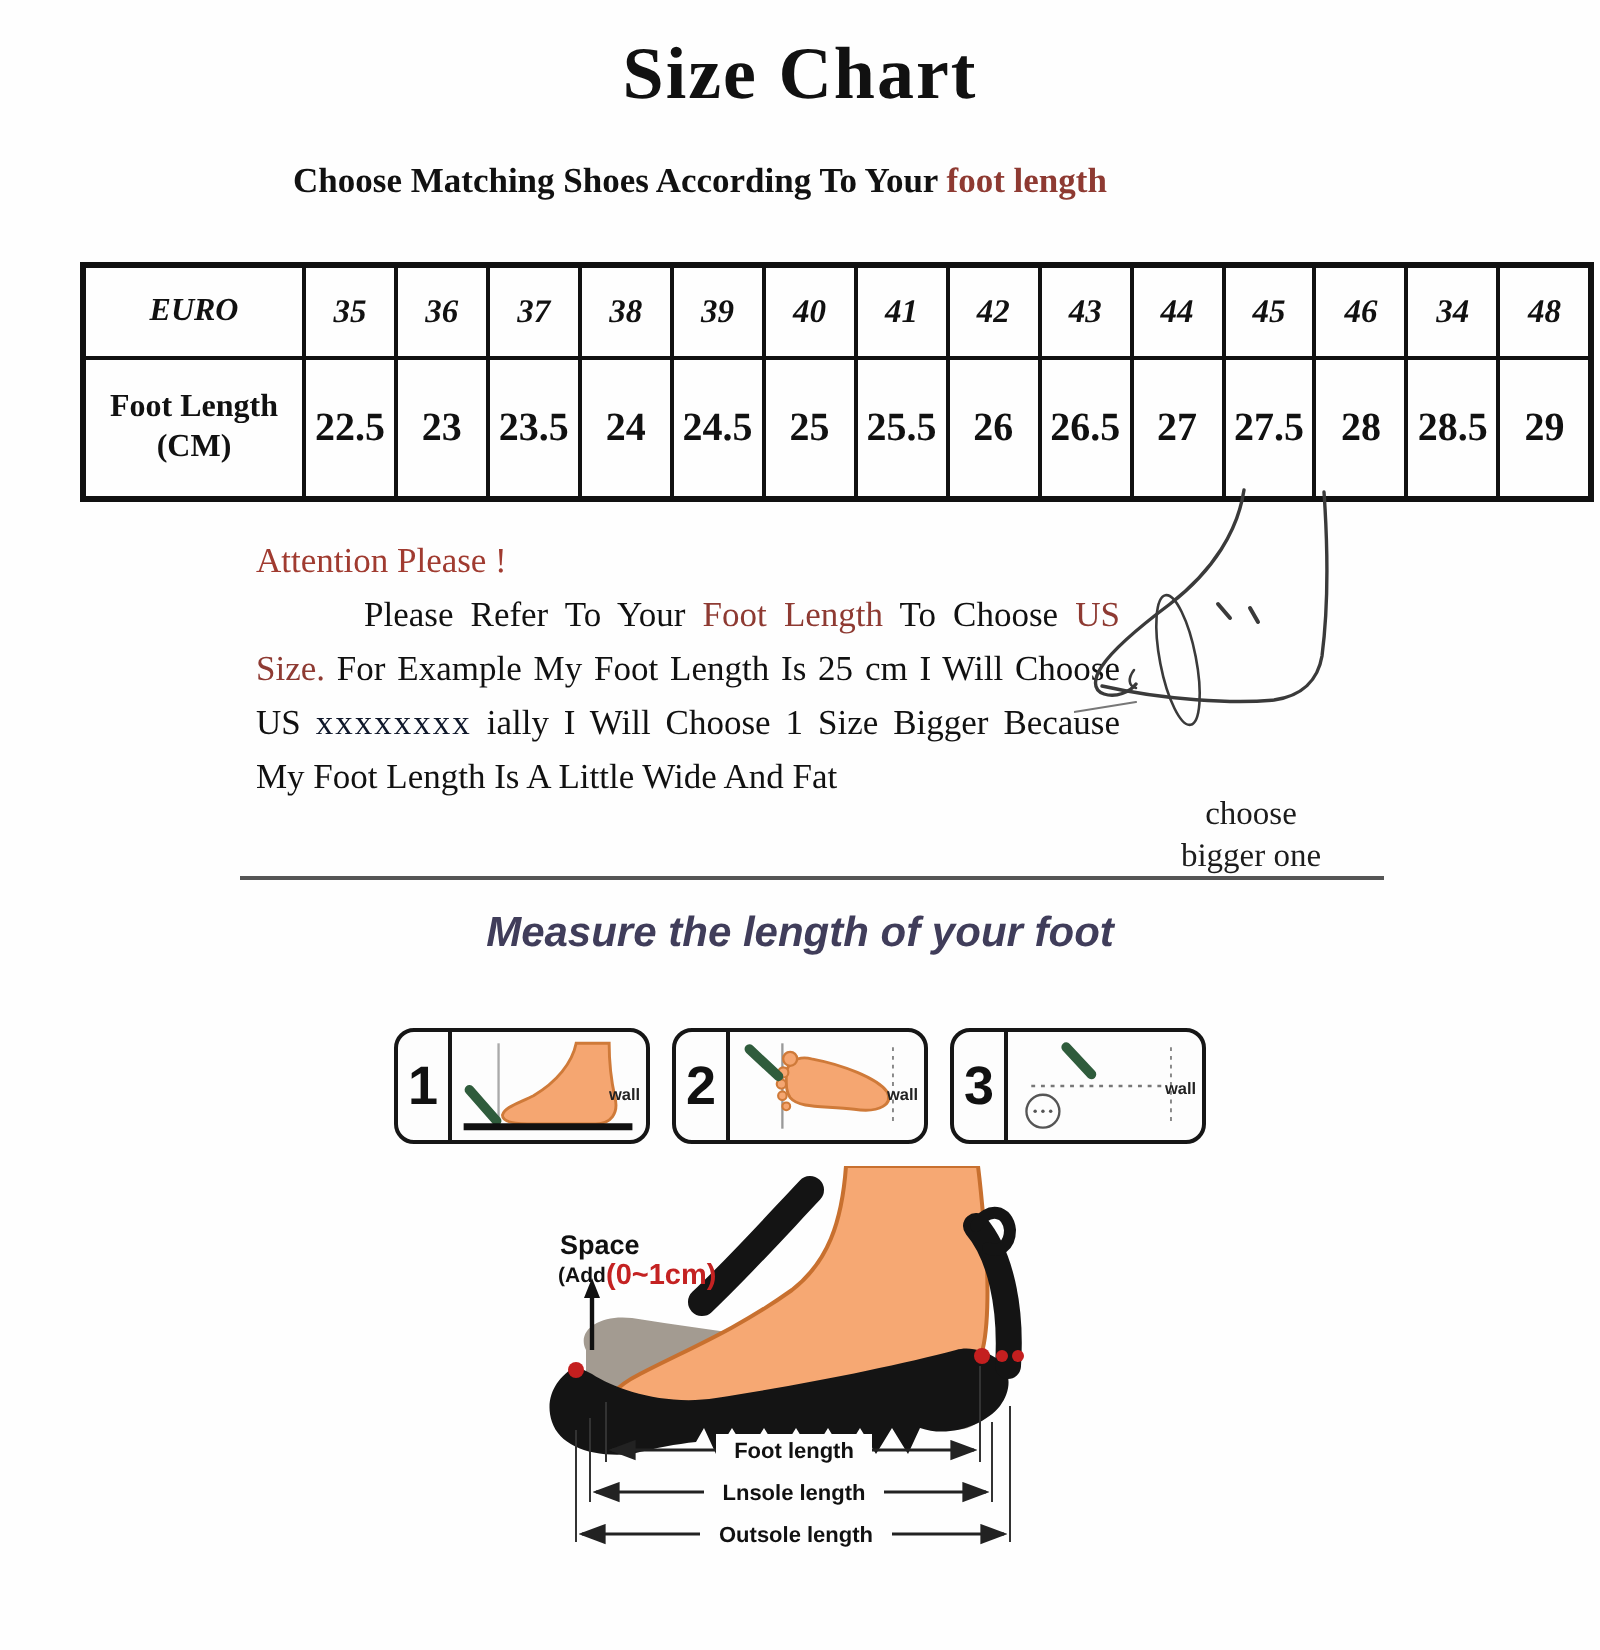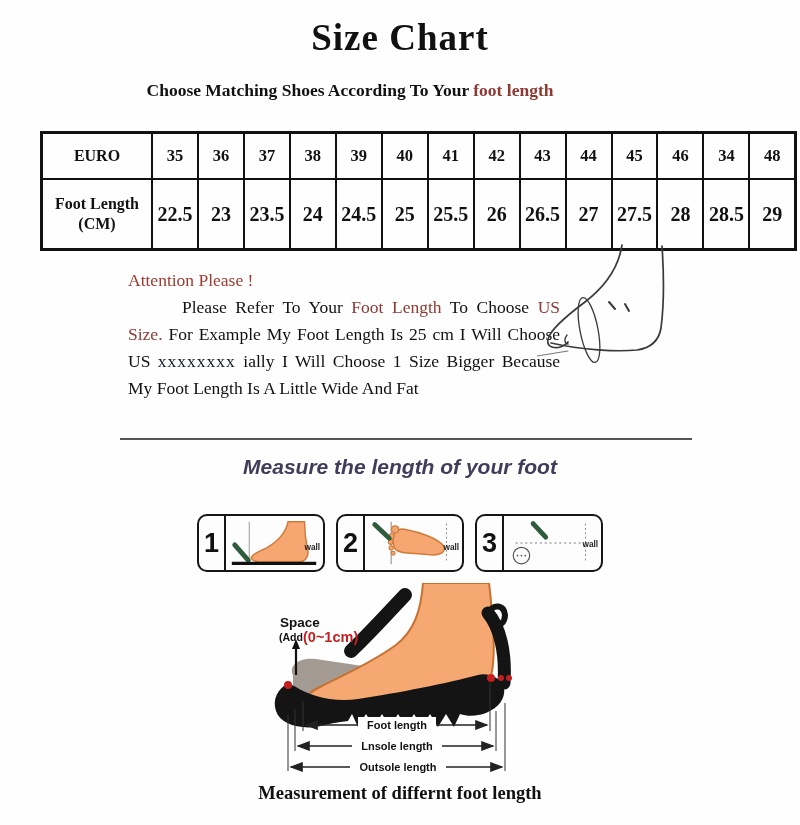--- a/index.html
+++ b/index.html
@@ -11,21 +11,21 @@
          font-size:37px;font-weight:bold;letter-spacing:1px;}
   .subtitle{position:absolute;top:80px;left:0;width:700px;text-align:center;
             font-size:17.5px;font-weight:bold;}
   .maroon{color:#8e3a32;}
 
   
   .size-table{position:absolute;top:131px;left:40px;width:757px;border-collapse:collapse;
               table-layout:fixed;border:3px solid #111;}
   .size-table th,.size-table td{border:2px solid #111;text-align:center;vertical-align:middle;
               font-weight:bold;font-family:"Liberation Serif",serif;padding:0;}
-  .size-table .r1 th,.size-table .r1 td{height:42px;font-size:16.5px;}
+  .size-table .r1 th,.size-table .r1 td{height:42px;font-size:16.5px;font-style:italic;}
   .size-table .r2 th,.size-table .r2 td{height:66px;font-size:20px;}
   .size-table th.lbl{width:88px;font-size:16px;line-height:1.25;padding:1px 10px;}
 
   
   .attention{position:absolute;top:257px;left:128px;width:432px;font-size:17.5px;line-height:27px;margin-top:10px;}
   .attn-head{color:#a03b30;}
   .attention p{margin:0;text-align:justify;text-indent:54px;}
   .redx{color:#0f172a;letter-spacing:1px;}
 
   .foot-sketch{position:absolute;top:240px;left:537px;width:165px;height:155px;}
@@ -113,20 +113,24 @@
     <g fill="none" stroke="#3a3a3a" stroke-width="1.7" stroke-linecap="round">
       <path d="M85,5 C82,25 70,45 48,62 C32,74 20,84 14,93 C10,99 9,105 15,107 C21,109 28,106 31,102"></path>
       <path d="M125,6 C127,35 127,65 124,88 C122,100 114,108 100,110 C80,112 45,110 14,103"></path>
       <path d="M30,95 C27,99 27,103 31,104" stroke-width="1.3"></path>
       <path d="M72,62 L78,69" stroke-width="2"></path>
       <path d="M88,64 L92,71" stroke-width="2"></path>
       <ellipse cx="52" cy="90" rx="9" ry="33" transform="rotate(-11 52 90)" stroke-width="1.3"></ellipse>
       <line x1="0" y1="116" x2="31" y2="111" stroke-width="1.1" stroke="#777"></line>
     </g>
   </svg>
+  <div class="choose-note">
+    <div>choose</div>
+    <div>bigger one</div>
+  </div>
 
   <div class="divider"></div>
 
   <div class="measure-heading">Measure the length of your foot</div>
 
   <div class="steps-row">
 
     <div class="panel">
       <div class="num">1</div>
       <svg viewBox="0 0 100 52">
@@ -217,15 +221,14 @@
 
     <line x1="50" y1="163" x2="245" y2="163" stroke="#222" stroke-width="1.5" marker-start="url(#arr)" marker-end="url(#arr)"></line>
     <rect x="104" y="155" width="90" height="15" fill="#fefefe"></rect>
     <text x="149" y="167" text-anchor="middle" font-size="11" font-weight="bold" fill="#111">Lnsole length</text>
 
     <line x1="43" y1="184" x2="254" y2="184" stroke="#222" stroke-width="1.5" marker-start="url(#arr)" marker-end="url(#arr)"></line>
     <rect x="102" y="176" width="96" height="15" fill="#fefefe"></rect>
     <text x="150" y="188" text-anchor="middle" font-size="11" font-weight="bold" fill="#111">Outsole length</text>
   </svg>
 
-  <div class="bottom-caption">Measurement of differnt foot length</div>
 
 </div>
 
 </body></html>

